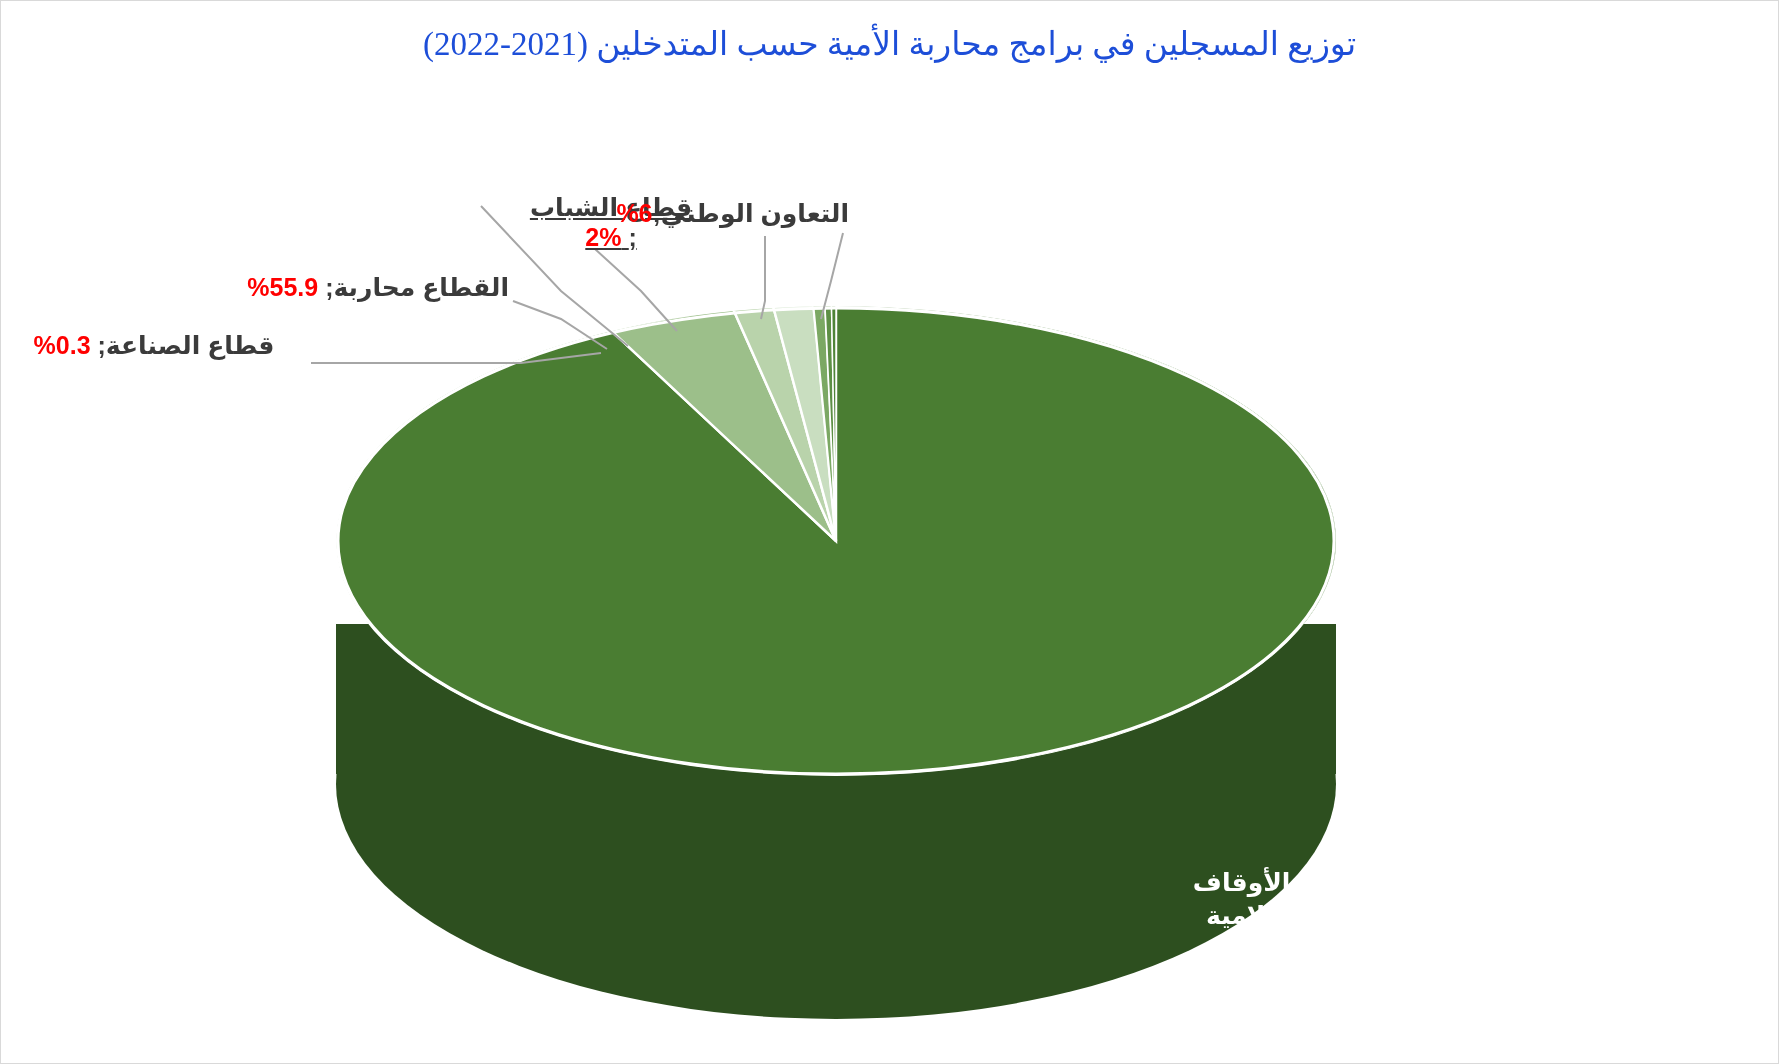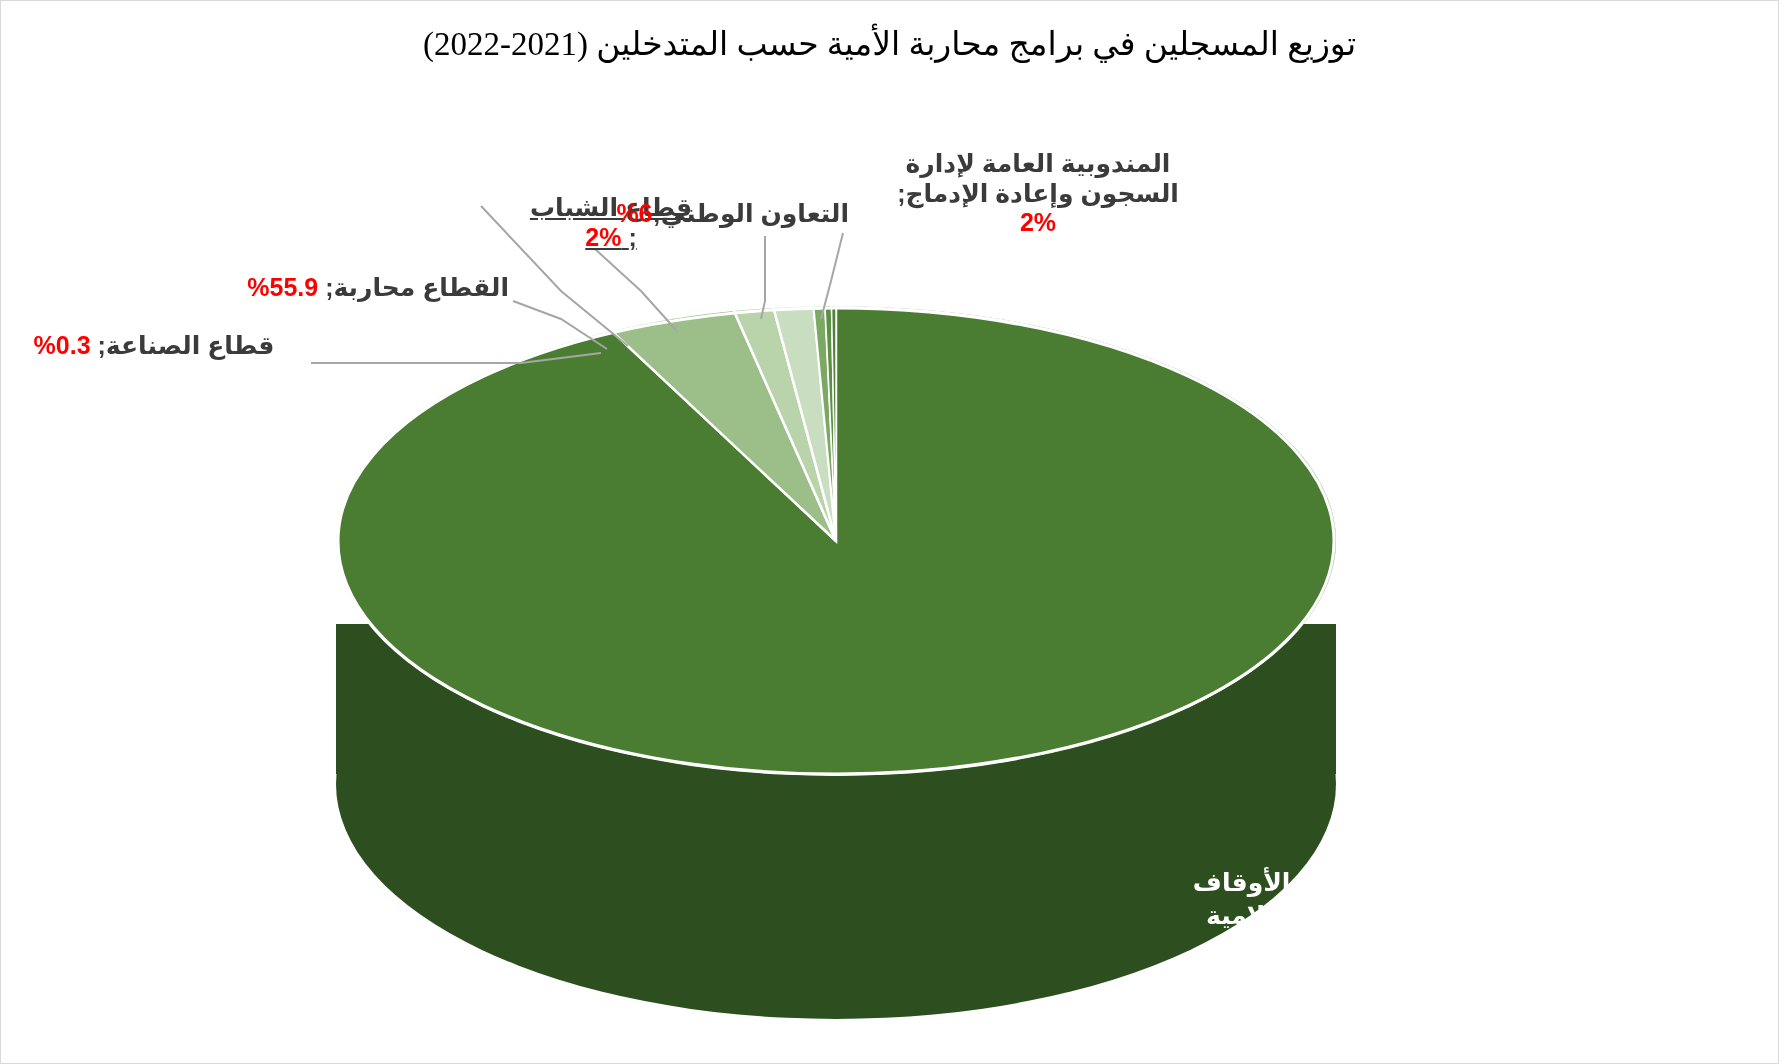--- a/index.html
+++ b/index.html
@@ -14,21 +14,21 @@
     position:absolute;inset:0;
     border:1px solid #d9d9d9;
     box-sizing:border-box;
     background:#fff;
   }
   
   #title-block{
     position:absolute;top:22px;left:0;right:0;
     text-align:center;
     direction:rtl;
-    color:#000000;
+    color:#1d4ed8;
     font-family:"Liberation Serif","DejaVu Serif",serif;
     font-size:33px;
     line-height:1.30;
     letter-spacing:0;
     pointer-events:none;
   }
   #title-block .ln{display:block;white-space:nowrap;}
 
   
   #pie-wrap{
@@ -170,19 +170,14 @@
   <div class="callout wrap" id="lbl-youth">
     <span>قطاع الشباب</span><br>
     <span>;</span>
     <span class="pct">2%</span>
   </div>
 
   <div class="callout" id="lbl-coop">
     <span>التعاون الوطني;</span><span class="pct">6%</span>
   </div>
 
-  <div class="callout wrap" id="lbl-prison">
-    <span>المندوبية العامة لإدارة</span><br>
-    <span>السجون وإعادة الإدماج;</span><br>
-    <span class="pct">2%</span>
-  </div>
 
 </div>
 
 </body></html>

